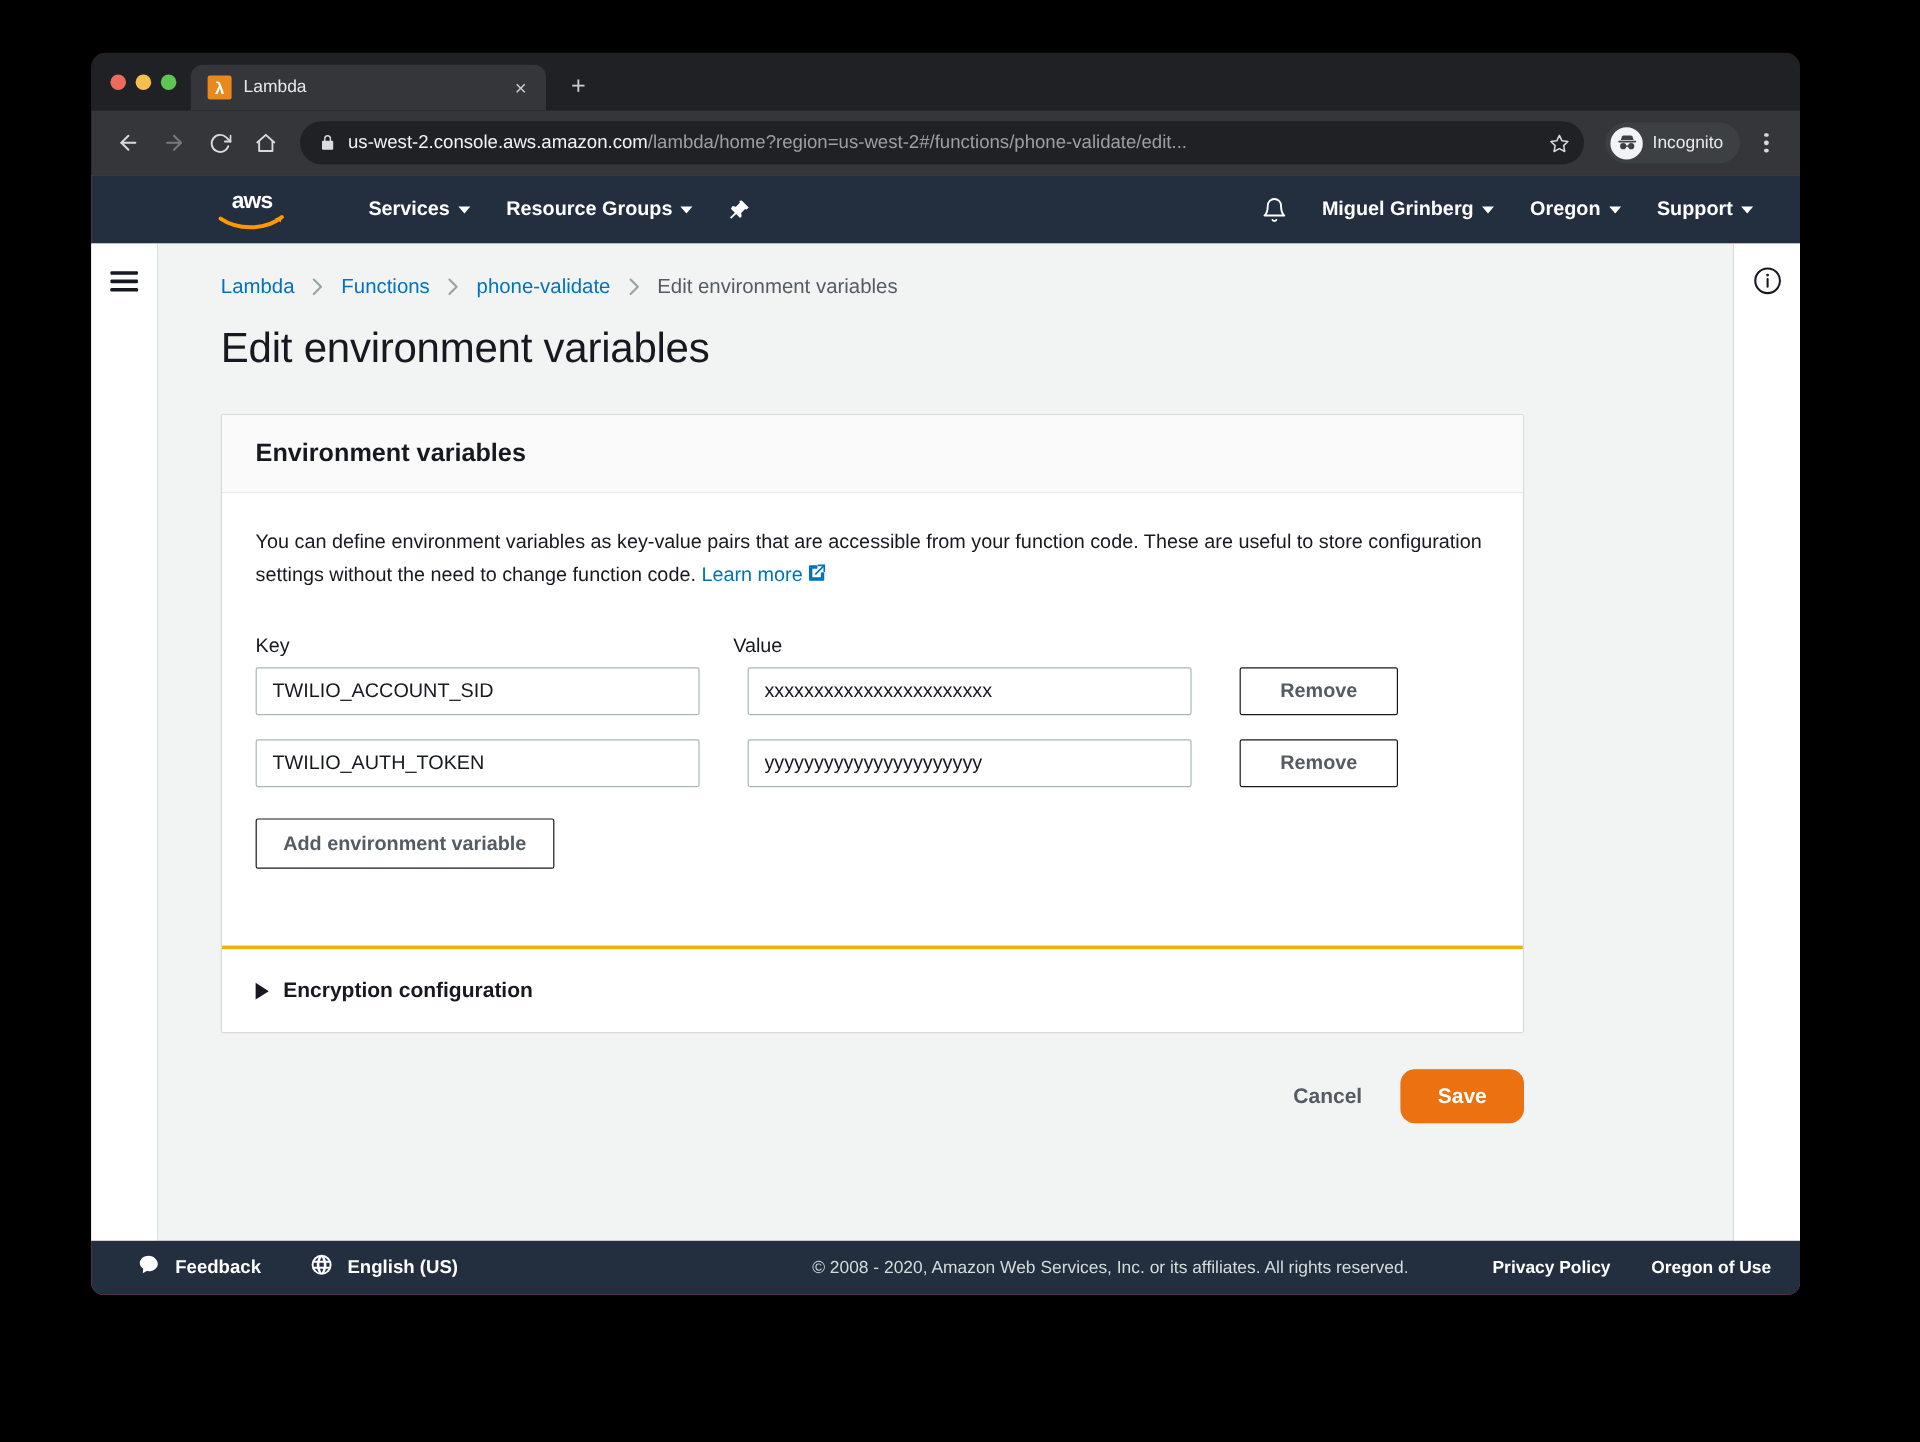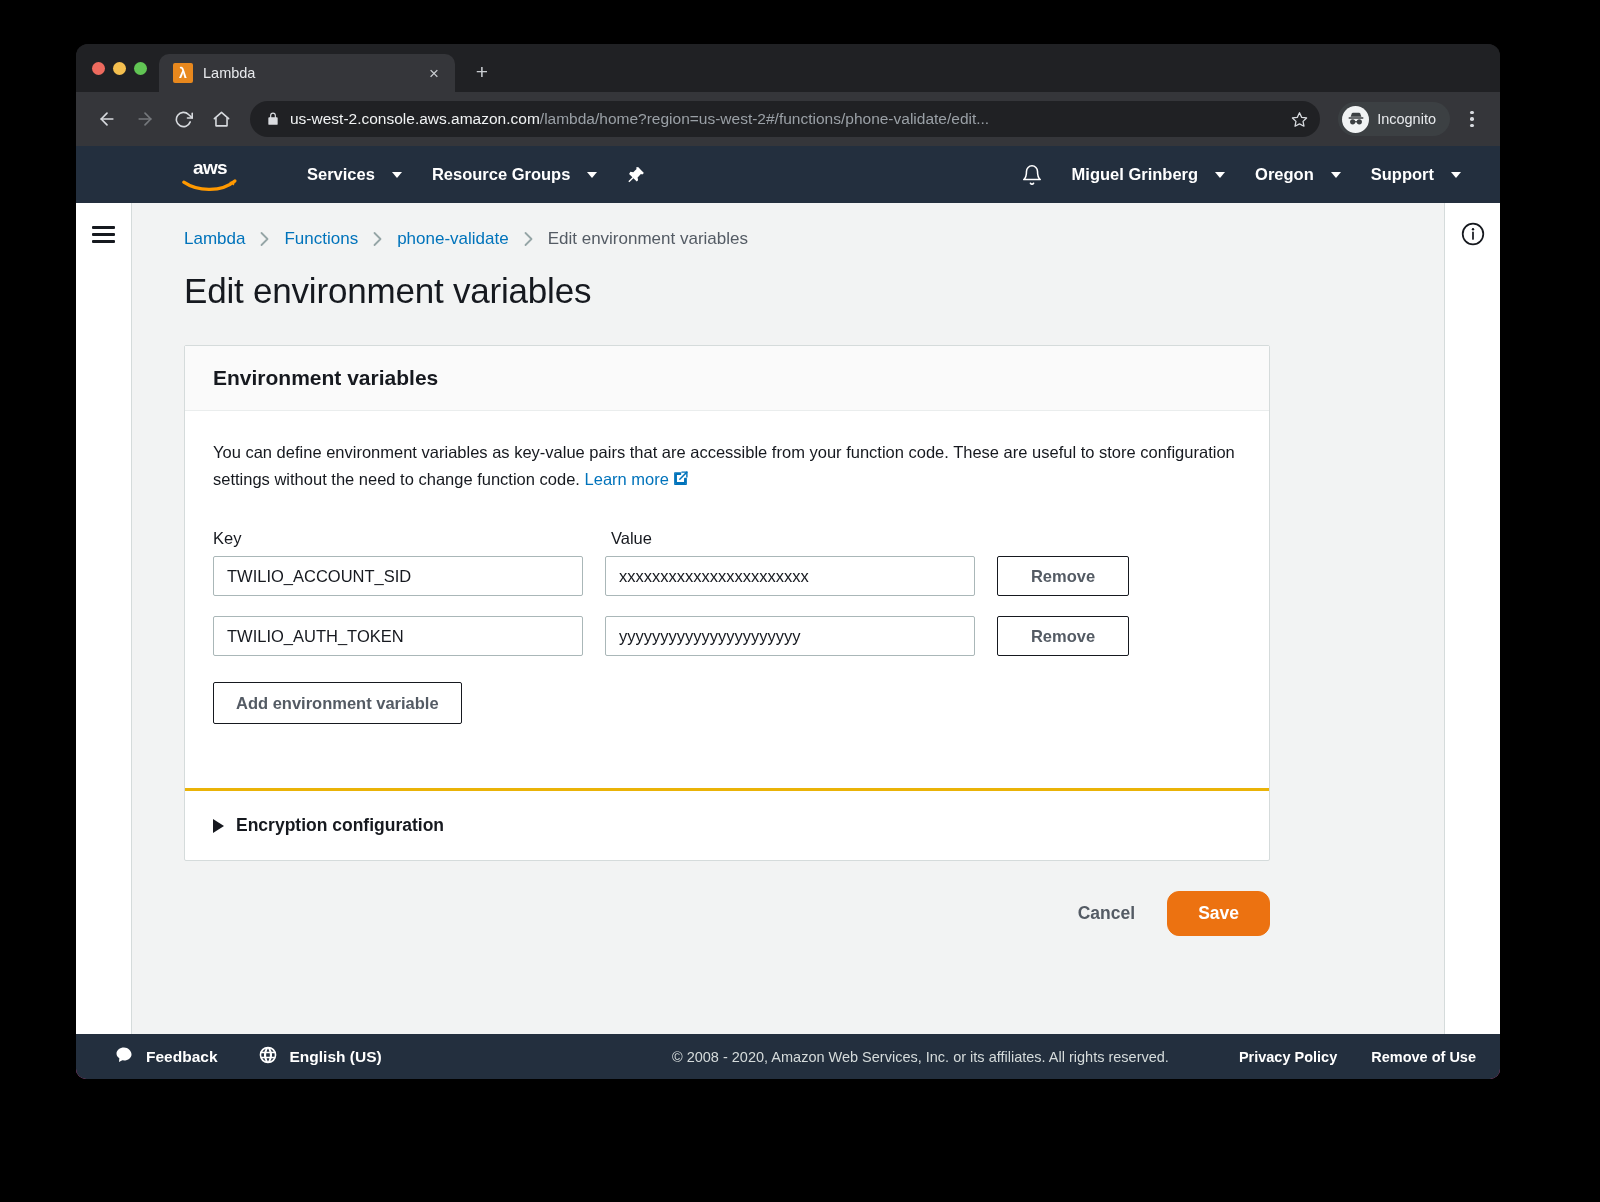--- a/index.html
+++ b/index.html
@@ -157,21 +157,21 @@
     margin-left: 74px;
     margin-right: 22px;
   }
   #aws-logo svg { display: block; }
   .nav-item {
     color: #fff;
     font-size: 16.5px;
     font-weight: 700;
     padding: 0 15px;
     height: 57px;
-    display: flex; align-items: center; gap: 17px;
+    display: flex; align-items: center; gap: 7px;
     white-space: nowrap;
   }
   .caret {
     width: 0; height: 0;
     border-left: 5px solid transparent;
     border-right: 5px solid transparent;
     border-top: 6px solid #fff;
     display:block;
   }
   #pin-icon { padding: 0 14px; display:flex; align-items:center; color:#fff; }
@@ -269,21 +269,21 @@
 
   
   .kv-labels { display: flex; gap: 28px; margin-bottom: 8px; }
   .kv-label {
     font-size: 16.5px; color: #16191f;
   }
   .kv-label.key { width: 370px; }
   .kv-label.value { width: 370px; }
 
   .kv-row {
-    display: flex; align-items: center; gap: 22px;
+    display: flex; align-items: center; gap: 40px;
     margin-bottom: 20px;
   }
   .kv-input {
     height: 40px;
     border: 1px solid #aab7b8;
     border-radius: 2px;
     background: #fff;
     font-size: 16.5px;
     color: #16191f;
     padding: 0 13px;
@@ -643,17 +643,17 @@
               <path d="M12 2a10 10 0 1 0 0 20 10 10 0 0 0 0-20zm6.9 6h-2.6a15.5 15.5 0 0 0-1.5-3.6A8 8 0 0 1 18.9 8zM12 4.1c.7 1 1.3 2.3 1.7 3.9h-3.4c.4-1.6 1-2.9 1.7-3.9zM4.3 14A8 8 0 0 1 4 12c0-.7.1-1.4.3-2h3a17.6 17.6 0 0 0 0 4zm.8 2h2.6c.36 1.35.86 2.58 1.5 3.6A8 8 0 0 1 5.1 16zm2.6-8H5.1a8 8 0 0 1 4.1-3.6A15.5 15.5 0 0 0 7.7 8zM12 19.9c-.7-1-1.3-2.3-1.7-3.9h3.4c-.4 1.6-1 2.9-1.7 3.9zm2.1-5.9H9.9a15.7 15.7 0 0 1 0-4h4.2a15.7 15.7 0 0 1 0 4zm.7 5.6c.64-1.02 1.14-2.25 1.5-3.6h2.6a8 8 0 0 1-4.1 3.6zm1.9-5.6a17.6 17.6 0 0 0 0-4h3c.2.6.3 1.3.3 2s-.1 1.4-.3 2z"></path>
             </svg>
         </span>
         <span>English (US)</span>
       </div>
 
       <div id="footer-spacer"></div>
 
       <div id="copyright">© 2008 - 2020, Amazon Web Services, Inc. or its affiliates. All rights reserved.</div>
       <a href="#" class="footer-link">Privacy Policy</a>
-      <a href="#" class="footer-link">Remove of Use</a>
+      <a href="#" class="footer-link">Oregon of Use</a>
     </div>
 
   </div>
 </div>
 
 </body></html>

